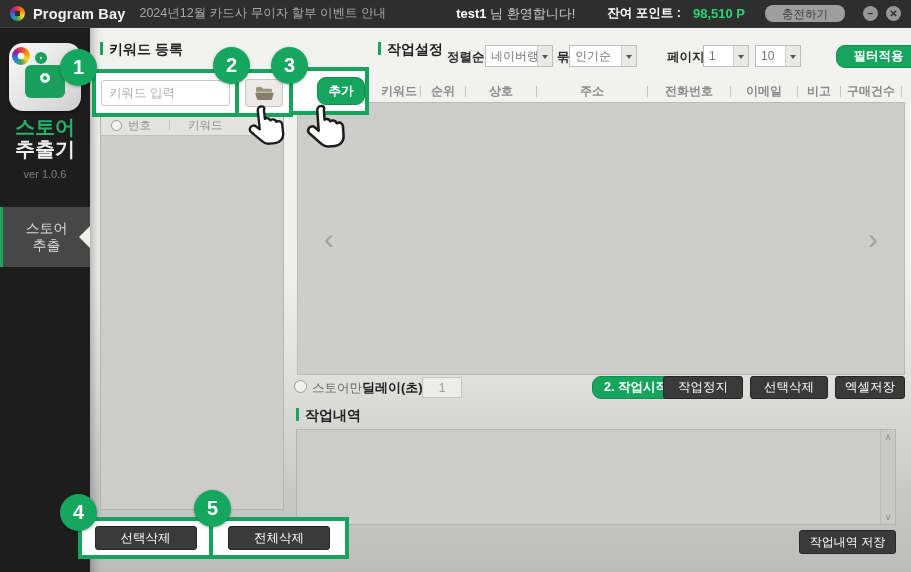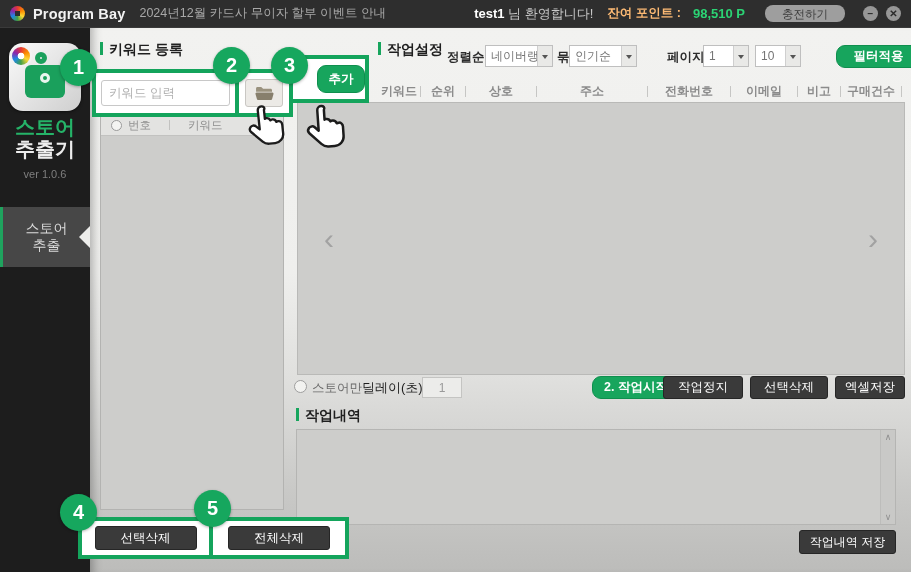--- a/index.html
+++ b/index.html
@@ -10,21 +10,21 @@
   #titlebar { position:absolute; left:0; top:0; width:911px; height:28px; background:#2e2e2e;
     display:flex; align-items:center; padding:0 10px; gap:8px; border-bottom:1px solid #3a3a3a; }
   .logo-pin { width:15px; height:15px; border-radius:50%;
     background: radial-gradient(circle at center, #2e2e2e 0 27%, rgba(0,0,0,0) 28%),
       conic-gradient(#e53935, #fb8c00, #fdd835, #43a047, #1e88e5, #8e24aa, #e53935); }
   .brand { color:#f2f2f2; font-weight:bold; font-size:14.5px; letter-spacing:.2px; }
   .notice { color:#a8a8a8; font-size:12.5px; margin-left:6px; }
   .tb-spacer { flex:1; }
   .welcome { font-size:13px; color:#c9c9c9; white-space:nowrap; }
   .welcome b { color:#ffffff; }
-  .points-label { font-weight:bold; color:#fdba74; font-size:12.5px; margin-left:6px; }
+  .points-label { font-weight:bold; color:#ffffff; font-size:12.5px; margin-left:24px; }
   .points-value { font-weight:bold; color:#2bd374; font-size:13px; margin-left:4px; }
   .charge-btn { margin-left:12px; width:80px; height:17px; border:none; border-radius:8px;
     background:#9e9e9e; color:#3b3b3b; font-size:11.5px; line-height:16px; }
   .win-circle { width:15px; height:15px; border-radius:50%; background:#979797; color:#2b2b2b;
     font-size:10px; font-weight:bold; display:flex; align-items:center; justify-content:center; }
   #win-min { margin-left:10px; }
 
   
   #sidebar { position:absolute; left:0; top:28px; width:90px; height:544px; background:#1d1d1d; }
   .app-icon { position:absolute; left:9px; top:15px; width:72px; height:68px; border-radius:14px;
@@ -86,21 +86,21 @@
   #tbody { position:absolute; left:207px; top:74px; width:608px; height:273px;
     background:#cdcdcb; border:1px solid #b9b9b7; }
   .nav-arrow { position:absolute; top:50%; transform:translateY(-50%); font-size:30px; color:#a2a2a2; }
   #arrow-prev { left:26px; }
   #arrow-next { right:26px; }
 
   
   #store-only-radio { position:absolute; left:204px; top:352px; width:13px; height:13px;
     border:1px solid #9e9e9e; border-radius:50%; background:#f2f2f0; }
   #store-only-label { position:absolute; left:222px; top:352px; font-size:12.5px; color:#6a6a6a; }
-  #delay-label { position:absolute; left:272px; top:351px; font-size:13px; font-weight:normal; color:#1e1e1e; }
+  #delay-label { position:absolute; left:272px; top:351px; font-size:13px; font-weight:bold; color:#1e1e1e; }
   #delay-input { position:absolute; left:332px; top:349px; width:40px; height:21px;
     background:#ececea; border:1px solid #c4c4c2; text-align:center; font-size:12px; color:#9a9a9a; }
   .ctl-btn { position:absolute; top:348px; height:23px; }
   #btn-verify { left:380px; width:92px; }
   #btn-start  { left:478px; width:88px; }
   #btn-stop   { left:573px; width:80px; }
   #btn-seldel { left:660px; width:78px; }
   #btn-excel  { left:745px; width:70px; }
 
   
@@ -110,21 +110,21 @@
     border-left:1px solid #bdbdbb; background:#c9c9c7; display:flex; flex-direction:column;
     justify-content:space-between; align-items:center; padding:2px 0; }
   .scroll-glyph { font-size:9px; color:#8f8f8f; line-height:10px; }
   #hist-save-btn { position:absolute; left:709px; top:502px; width:97px; height:24px; font-size:12px; }
 
   
   .gbox { position:absolute; background:#ffffff; border:4px solid #14a45c; z-index:10;
     display:flex; align-items:center; justify-content:center; }
   #gbox-input { left:92px; top:69px; width:147px; height:48px; }
   #gbox-folder { left:235px; top:69px; width:58px; height:48px; }
-  #gbox-add { left:289px; top:55px; width:80px; height:48px; }
+  #gbox-add { left:289px; top:67px; width:80px; height:48px; }
   #gbox-seldel { left:78px; top:517px; width:135px; height:42px; }
   #gbox-alldel { left:209px; top:517px; width:140px; height:42px; }
   #kw-input { width:129px; height:26px; border:1px solid #c8c8c8; border-radius:3px; background:#fff;
     font-size:12.5px; color:#555; padding:0 7px; outline:none; }
   #kw-input::placeholder { color:#b0b0b0; }
   #folder-btn { width:38px; height:28px; background:#eceae6; border:1px solid #c9c7c3; border-radius:3px;
     display:flex; align-items:center; justify-content:center; }
   #add-btn { width:50px; height:28px; }
   .gbox .btn-dark { width:102px; height:24px; }
   .badge { position:absolute; width:37px; height:37px; border-radius:50%; background:#16a75e;

